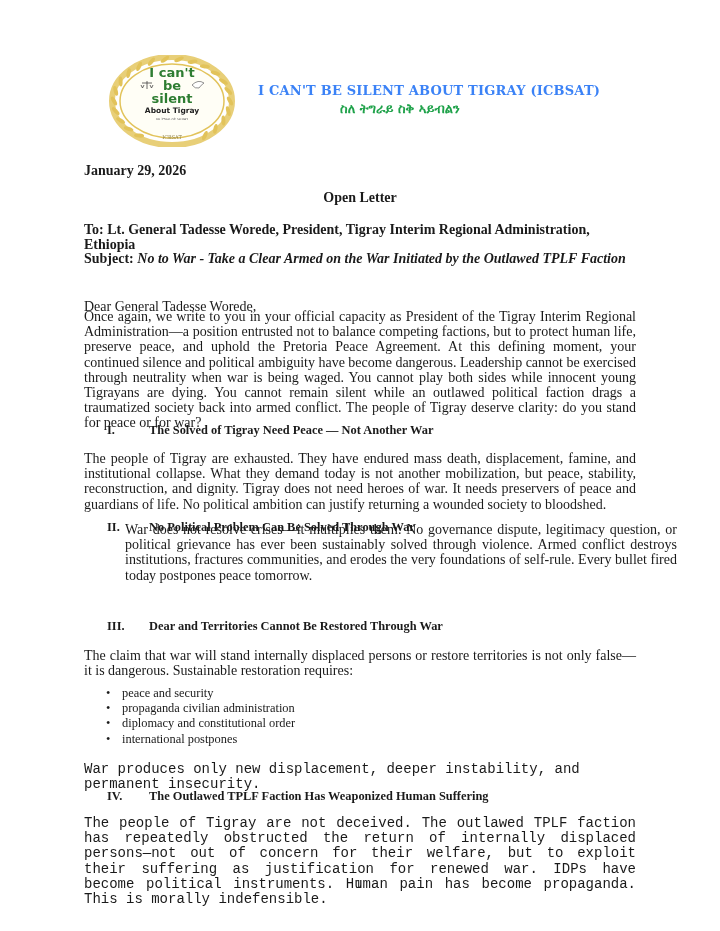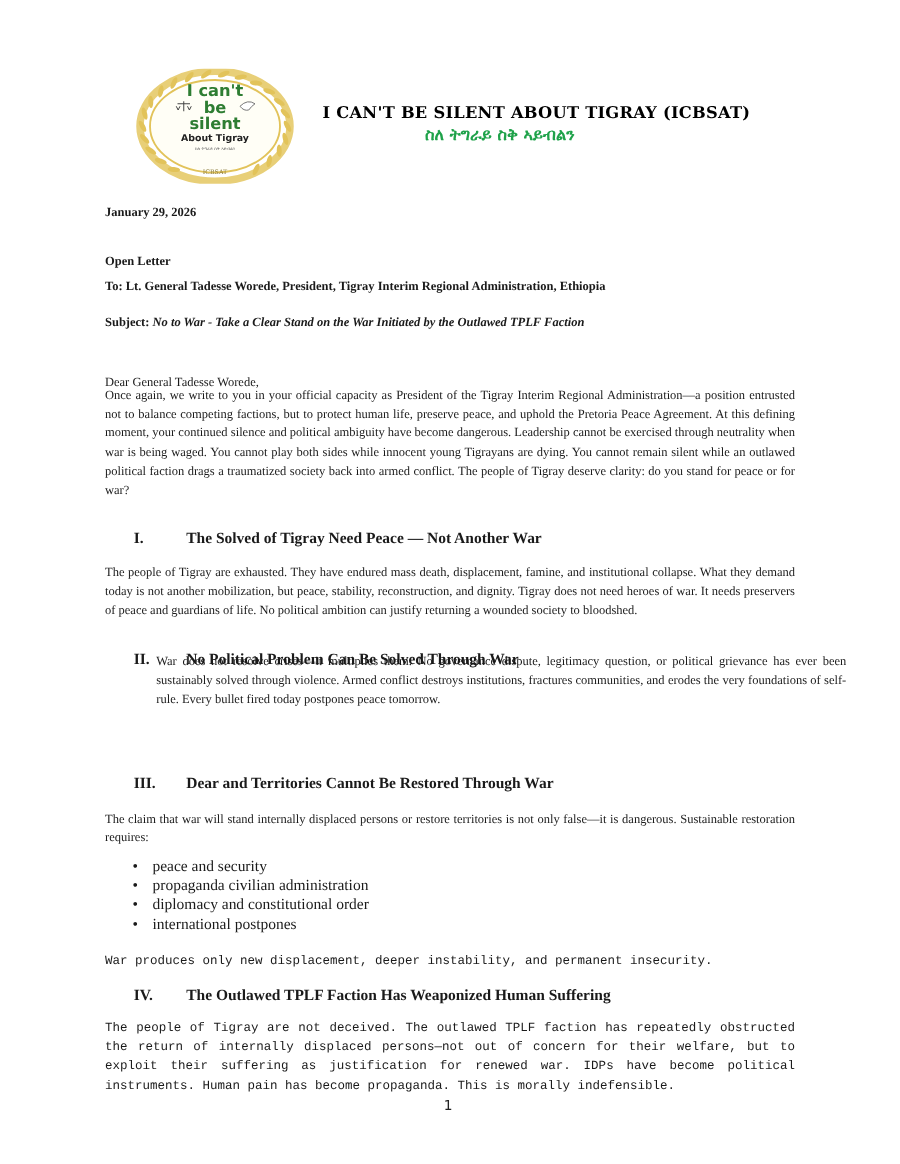--- a/index.html
+++ b/index.html
@@ -3,26 +3,26 @@
 <meta charset="utf-8">
 <style>
   html, body { margin: 0; padding: 0; background: #ffffff; }
   body { width: 720px; height: 931px; position: relative; overflow: hidden;
          font-family: "Liberation Serif", serif; color: #1a1a1a; }
   .page { position: absolute; left: 0; top: 0; width: 720px; height: 925px; background: #fff; }
 
   
   .logo { position: absolute; left: 108px; top: 55px; width: 128px; height: 92px; }
   .brand { position: absolute; left: 258px; top: 83px; width: 360px; text-align: left; }
-  .brand-en { font-family: "DejaVu Serif", serif; font-weight: bold; font-size: 13px; color: #000000;
+  .brand-en { font-family: "DejaVu Serif", serif; font-weight: bold; font-size: 13px; color: #3b82f6;
               letter-spacing: 0.2px; white-space: nowrap; }
   .brand-am { font-family: "DejaVu Sans", sans-serif; font-weight: bold; font-size: 13px; color: #1fa24a;
               margin-top: 3px; padding-left: 82px; white-space: nowrap; }
 
-  .txt { position: absolute; left: 84px; width: 552px; font-size: 10px; line-height: 15.2px; }
+  .txt { position: absolute; left: 84px; width: 552px; font-size: 14px; line-height: 15.2px; }
   .b { font-weight: bold; }
   .just { text-align: justify; text-align-last: left; }
   .heading { position: absolute; font-weight: bold; font-size: 12.4px; }
   .heading .num { position: absolute; left: 0; }
   .heading .title { position: absolute; left: 42px; white-space: nowrap; }
 
   ul.bullets { position: absolute; left: 84px; top: 686px; margin: 0; padding: 0; list-style: none;
                font-size: 12.4px; line-height: 15.2px; }
   ul.bullets li { position: relative; padding-left: 38px; }
   ul.bullets li .dot { position: absolute; left: 22px; top: 0; }
@@ -80,25 +80,25 @@
     </g>
     <text x="64" y="84" text-anchor="middle" font-family="DejaVu Serif, serif" font-size="5" fill="#8a7a3a">ICBSAT</text>
   </svg>
 
   <div class="brand">
     <div class="brand-en">I CAN'T BE SILENT ABOUT TIGRAY (ICBSAT)</div>
     <div class="brand-am">ስለ ትግራይ ስቅ ኣይብልን</div>
   </div>
 
   <div class="txt b" style="top:163px;">January 29, 2026</div>
-  <div class="txt b" style="top:202px;">Open Letter</div>
+  <div class="txt b" style="top:190px;text-align:center;">Open Letter</div>
   <div class="txt" style="top:222px;font-weight:bold;">To: Lt. General Tadesse Worede, President, Tigray Interim Regional Administration, Ethiopia</div>
   <div class="txt" style="top:251px;">
     <span class="b">Subject:</span>
-    <span class="b" style="font-style:italic;">No to War - Take a Clear Stand on the War Initiated by the Outlawed TPLF Faction</span>
+    <span class="b" style="font-style:italic;">No to War - Take a Clear Armed on the War Initiated by the Outlawed TPLF Faction</span>
   </div>
 
   <div class="txt" style="top:281px;margin-top:18px;">Dear General Tadesse Worede,</div>
   <div class="txt just" style="top:309px;">Once again, we write to you in your official capacity as President of the Tigray Interim Regional Administration—a position entrusted not to balance competing factions, but to protect human life, preserve peace, and uphold the Pretoria Peace Agreement. At this defining moment, your continued silence and political ambiguity have become dangerous. Leadership cannot be exercised through neutrality when war is being waged. You cannot play both sides while innocent young Tigrayans are dying. You cannot remain silent while an outlawed political faction drags a traumatized society back into armed conflict. The people of Tigray deserve clarity: do you stand for peace or for war?</div>
 
   <div class="heading" style="left:107px; top:423px; width:520px;">
     <span class="num">I.</span>
     <span class="title">The Solved of Tigray Need Peace — Not Another War</span>
   </div>
   <div class="txt just" style="top:451px;">The people of Tigray are exhausted. They have endured mass death, displacement, famine, and institutional collapse. What they demand today is not another mobilization, but peace, stability, reconstruction, and dignity. Tigray does not need heroes of war. It needs preservers of peace and guardians of life. No political ambition can justify returning a wounded society to bloodshed.</div>

